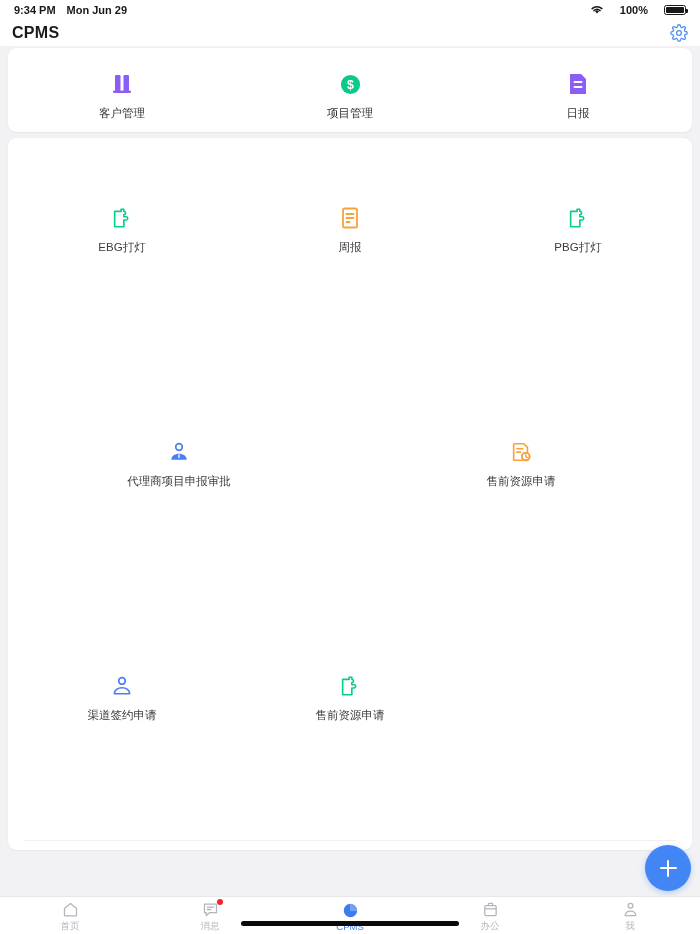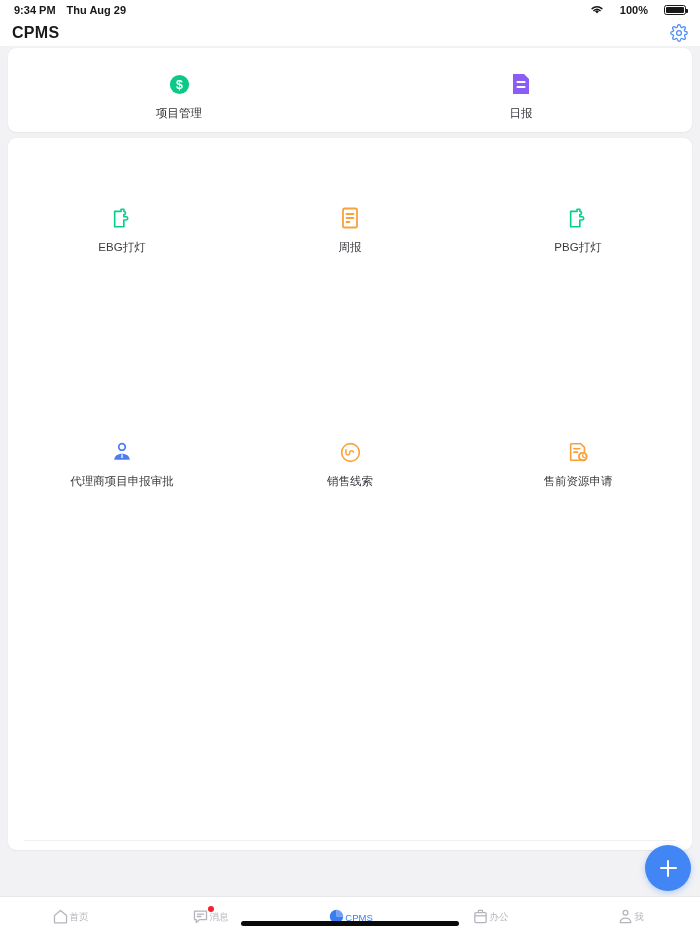--- a/index.html
+++ b/index.html
@@ -100,21 +100,21 @@
 
   
   .tabbar {
     position: absolute; left: 0; bottom: 0; width: 700px; height: 38px;
     background: #ffffff;
     border-top: 1px solid #e8e8ea;
     display: flex;
   }
   .tab {
     flex: 1 1 0;
-    display: flex; flex-direction: row; align-items: center; justify-content: center;
+    display: flex; flex-direction: column; align-items: center; justify-content: center;
     position: relative;
     cursor: pointer;
     padding-top: 2px;
   }
   .tab .tb-icon { width: 18px; height: 18px; display: flex; align-items: center; justify-content: center; position: relative; }
   .tab .tb-lbl { font-size: 9.5px; color: #b4b4bc; margin-top: 1px; }
   .tab.active .tb-lbl { color: #3b7df0; }
   .badge {
     position: absolute; top: -2px; right: -4px;
     width: 6px; height: 6px; border-radius: 50%;
@@ -129,21 +129,21 @@
   }
 </style>
 </head>
 <body>
 
 <div id="app">
 
   <div class="statusbar">
     <div class="sb-left">
       <span>9:34 PM</span>
-      <span>Thu Aug 29</span>
+      <span>Mon Jun 29</span>
     </div>
     <div class="sb-right">
       <span>
         <svg width="14" height="11" viewBox="0 0 14 11">
           <path d="M7 9.6 L9 7.2 A3.1 3.1 0 0 0 5 7.2 Z" fill="#19191b"></path>
           <path d="M2.1 4.6 A7.4 7.4 0 0 1 11.9 4.6" stroke="#19191b" stroke-width="1.5" fill="none" stroke-linecap="round"></path>
           <path d="M3.9 6.6 A4.8 4.8 0 0 1 10.1 6.6" stroke="#19191b" stroke-width="1.5" fill="none" stroke-linecap="round"></path>
         </svg>
       </span>
       <span class="sb-pct">100%</span>
@@ -159,20 +159,30 @@
       <svg width="18" height="18" viewBox="0 0 24 24" fill="none" stroke="#4f8ef7" stroke-width="1.7">
         <circle cx="12" cy="12" r="3.2"></circle>
         <path d="M19.4 15a1.6 1.6 0 0 0 .3 1.8l.1.1a2 2 0 1 1-2.8 2.8l-.1-.1a1.6 1.6 0 0 0-1.8-.3 1.6 1.6 0 0 0-1 1.5V21a2 2 0 1 1-4 0v-.1A1.6 1.6 0 0 0 9 19.4a1.6 1.6 0 0 0-1.8.3l-.1.1a2 2 0 1 1-2.8-2.8l.1-.1a1.6 1.6 0 0 0 .3-1.8 1.6 1.6 0 0 0-1.5-1H3a2 2 0 1 1 0-4h.1A1.6 1.6 0 0 0 4.6 9a1.6 1.6 0 0 0-.3-1.8l-.1-.1a2 2 0 1 1 2.8-2.8l.1.1a1.6 1.6 0 0 0 1.8.3H9a1.6 1.6 0 0 0 1-1.5V3a2 2 0 1 1 4 0v.1a1.6 1.6 0 0 0 1 1.5 1.6 1.6 0 0 0 1.8-.3l.1-.1a2 2 0 1 1 2.8 2.8l-.1.1a1.6 1.6 0 0 0-.3 1.8V9a1.6 1.6 0 0 0 1.5 1H21a2 2 0 1 1 0 4h-.1a1.6 1.6 0 0 0-1.5 1z"></path>
       </svg>
     </div>
   </div>
 
   <div class="card" id="card-top">
     <div class="grid-row" style="top:22px;">
 
+      <div class="cell">
+        <span class="icon">
+          <svg width="22" height="24" viewBox="0 0 22 24">
+            <rect x="4" y="3" width="5.5" height="16" rx="1.2" fill="#8b5cf6"></rect>
+            <rect x="12.5" y="3" width="5.5" height="16" rx="1.2" fill="#8b5cf6"></rect>
+            <rect x="2" y="18.5" width="18" height="2.4" rx="1.2" fill="#8b5cf6"></rect>
+          </svg>
+        </span>
+        <span class="lbl">客户管理</span>
+      </div>
 
       <div class="cell">
         <span class="icon">
           <svg width="23" height="23" viewBox="0 0 24 24">
             <circle cx="12" cy="12" r="10" fill="#0bc986"></circle>
             <text x="12" y="16.6" text-anchor="middle" font-size="13" font-weight="bold" fill="#ffffff" font-family="'Liberation Sans', sans-serif">$</text>
           </svg>
         </span>
         <span class="lbl">项目管理</span>
       </div>
@@ -233,47 +243,65 @@
         <span class="icon">
           <svg width="22" height="24" viewBox="0 0 24 24">
             <circle cx="12" cy="6.5" r="3.6" fill="none" stroke="#4d7cf3" stroke-width="1.8"></circle>
             <path d="M3.6 20.5 c0-4.1 3.8-6.6 8.4-6.6 s8.4 2.5 8.4 6.6 Z" fill="#4d7cf3"></path>
             <line x1="12" y1="14.5" x2="12" y2="18.5" stroke="#ffffff" stroke-width="1.4"></line>
           </svg>
         </span>
         <span class="lbl">代理商项目申报审批</span>
       </div>
 
-      <div class="cell">
-        <span class="icon">
-          <svg width="23" height="23" viewBox="0 0 24 24" fill="none" stroke="#faa13a" stroke-width="1.7">
-            <circle cx="12" cy="12" r="9.2"></circle>
-            <path d="M8.6 9.3 v4.2 a2.2 2.2 0 0 0 4.3 0 v-1.4 a2.2 2.2 0 0 1 4.3 0" stroke-linecap="round" transform="translate(-1.6,-0.4) scale(0.92) translate(1,1)"></path>
-          </svg>
-        </span>
-        <span class="lbl">销售线索</span>
-      </div>
 
       <div class="cell">
         <span class="icon">
           <svg width="22" height="24" viewBox="0 0 24 24" fill="none" stroke="#faa13a" stroke-width="1.8">
             <path d="M4 3 h11 l4 4 v8.5" stroke-linejoin="round"></path>
             <path d="M19 17.5 V21 H4 V3" stroke-linejoin="round"></path>
             <line x1="7.5" y1="8.5" x2="14" y2="8.5" stroke-linecap="round"></line>
             <line x1="7.5" y1="12.2" x2="11.5" y2="12.2" stroke-linecap="round"></line>
             <circle cx="17.2" cy="17" r="4.2" fill="#ffffff"></circle>
             <circle cx="17.2" cy="17" r="4.2"></circle>
             <path d="M17.2 14.8 v2.3 l1.6 1" stroke-linecap="round" stroke-width="1.5"></path>
           </svg>
         </span>
         <span class="lbl">售前资源申请</span>
       </div>
 
     </div>
 
+    <div class="grid-row" style="top:534px;">
+
+      <div class="cell">
+        <span class="icon">
+          <svg width="22" height="24" viewBox="0 0 24 24" fill="none" stroke="#4d7cf3" stroke-width="1.8">
+            <circle cx="12" cy="6.5" r="3.6"></circle>
+            <path d="M3.6 20.5 c0-4.1 3.8-6.6 8.4-6.6 s8.4 2.5 8.4 6.6 Z" stroke-linejoin="round"></path>
+          </svg>
+        </span>
+        <span class="lbl">渠道签约申请</span>
+      </div>
+
+      <div class="cell">
+        <span class="icon">
+          <svg width="22" height="24" viewBox="0 0 24 24" fill="none" stroke="#06cf8a" stroke-width="1.8" stroke-linejoin="round">
+            <path d="M11 2.5 h3 v2.2 a1.8 1.8 0 1 1 0 3.6 V10.6 h2.4 a1.8 1.8 0 1 1 0 3.6 H14 v7.3 H4 V4.8 h7 Z"></path>
+          </svg>
+        </span>
+        <span class="lbl">售前资源申请</span>
+      </div>
+
+      <div class="cell">
+        <span class="icon"></span>
+        <span class="lbl"></span>
+      </div>
+
+    </div>
 
     <div class="divider" style="top:702px;"></div>
   </div>
 
   <div class="fab"></div>
 
   <div class="tabbar">
 
     <div class="tab">
       <span class="tb-icon">

